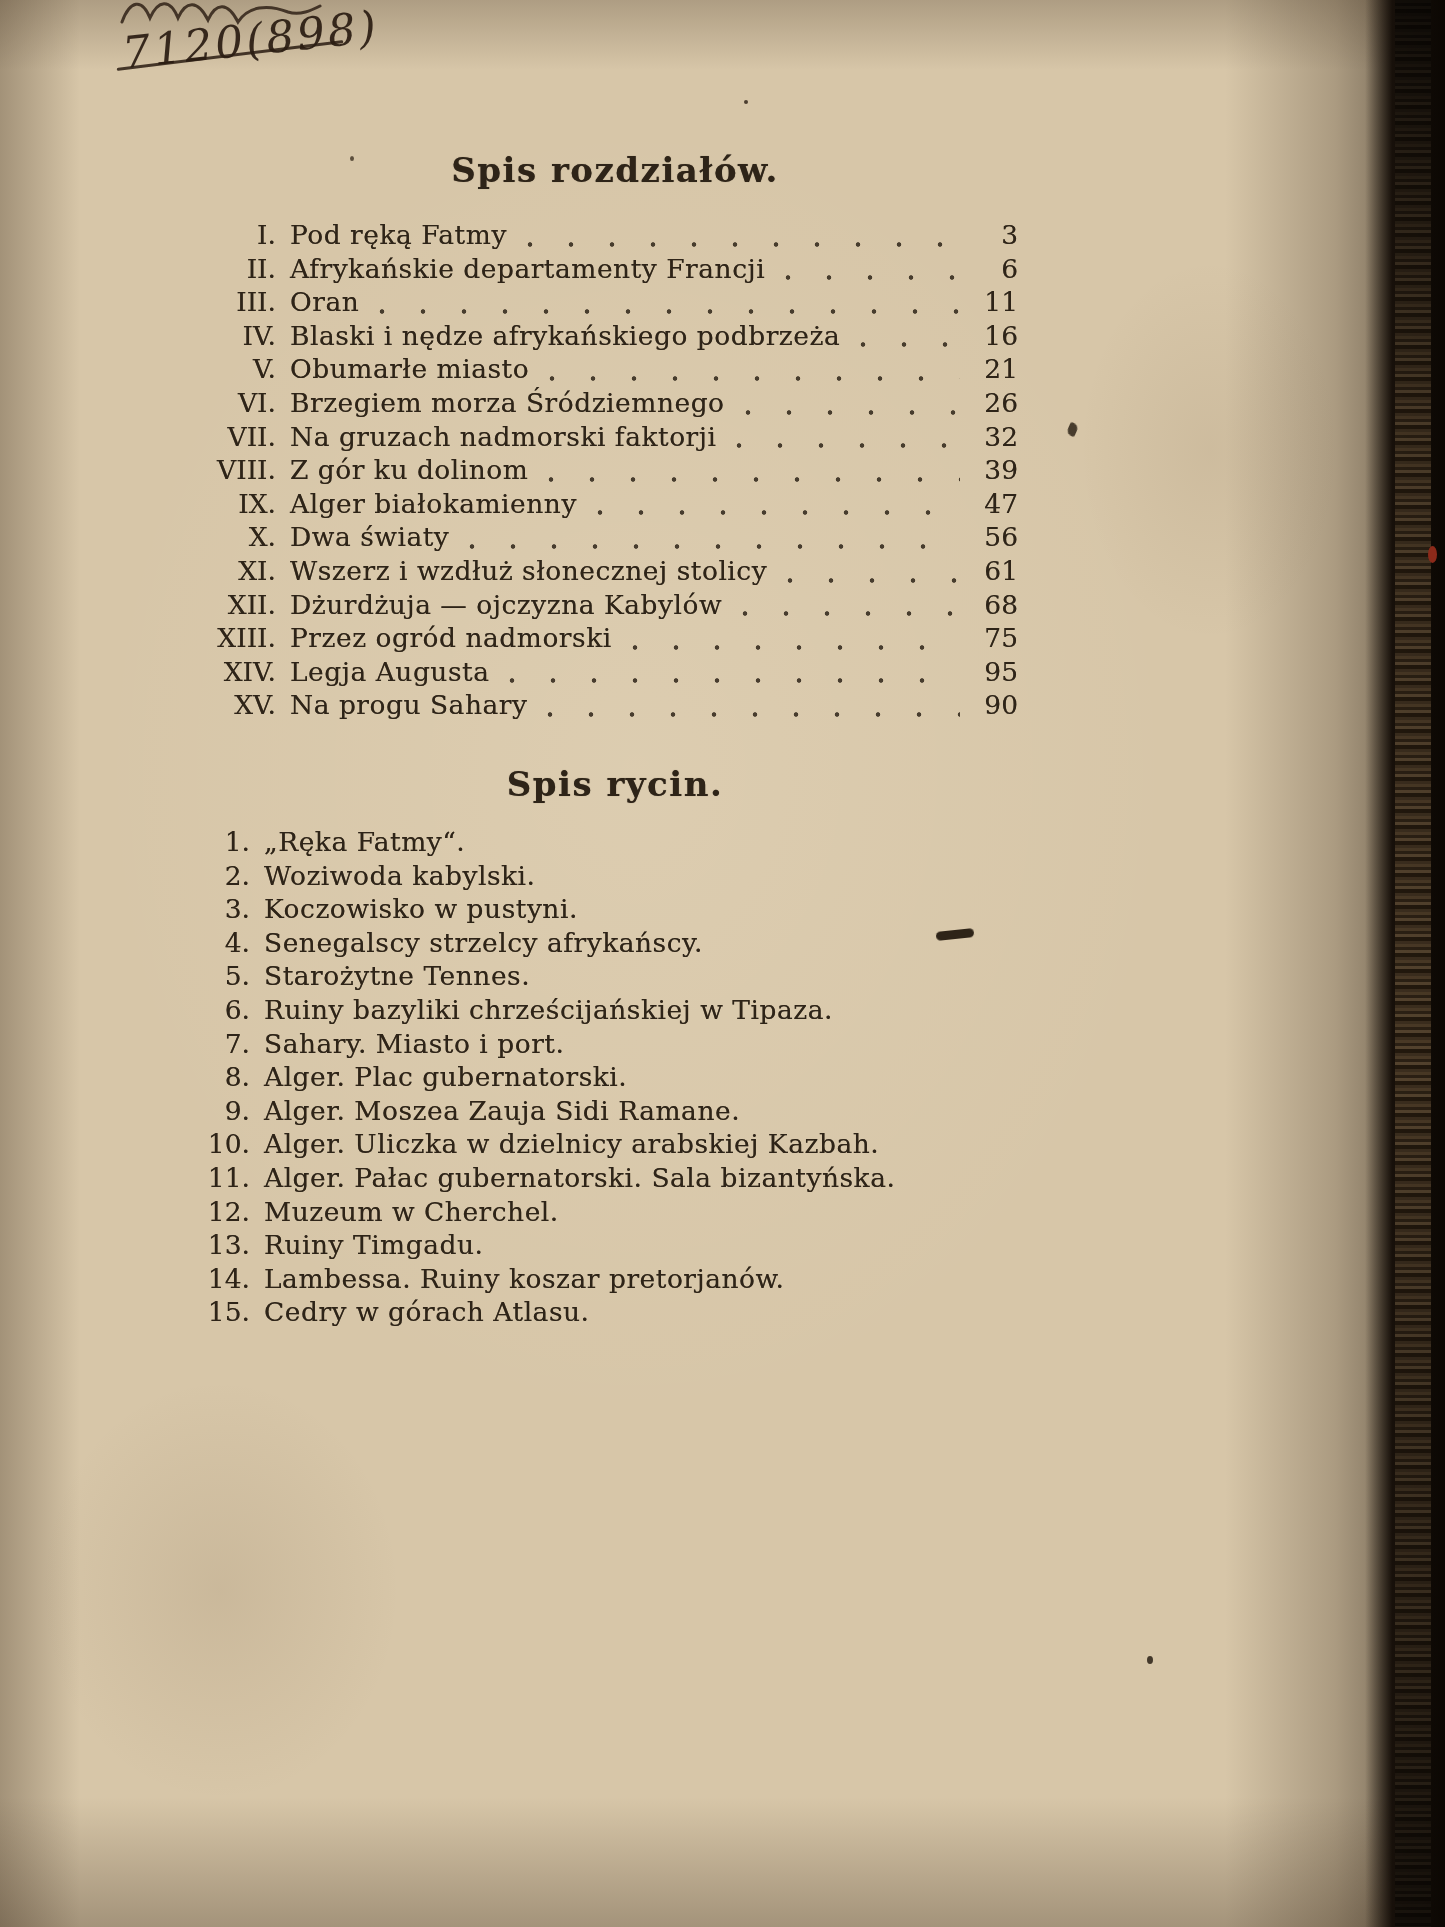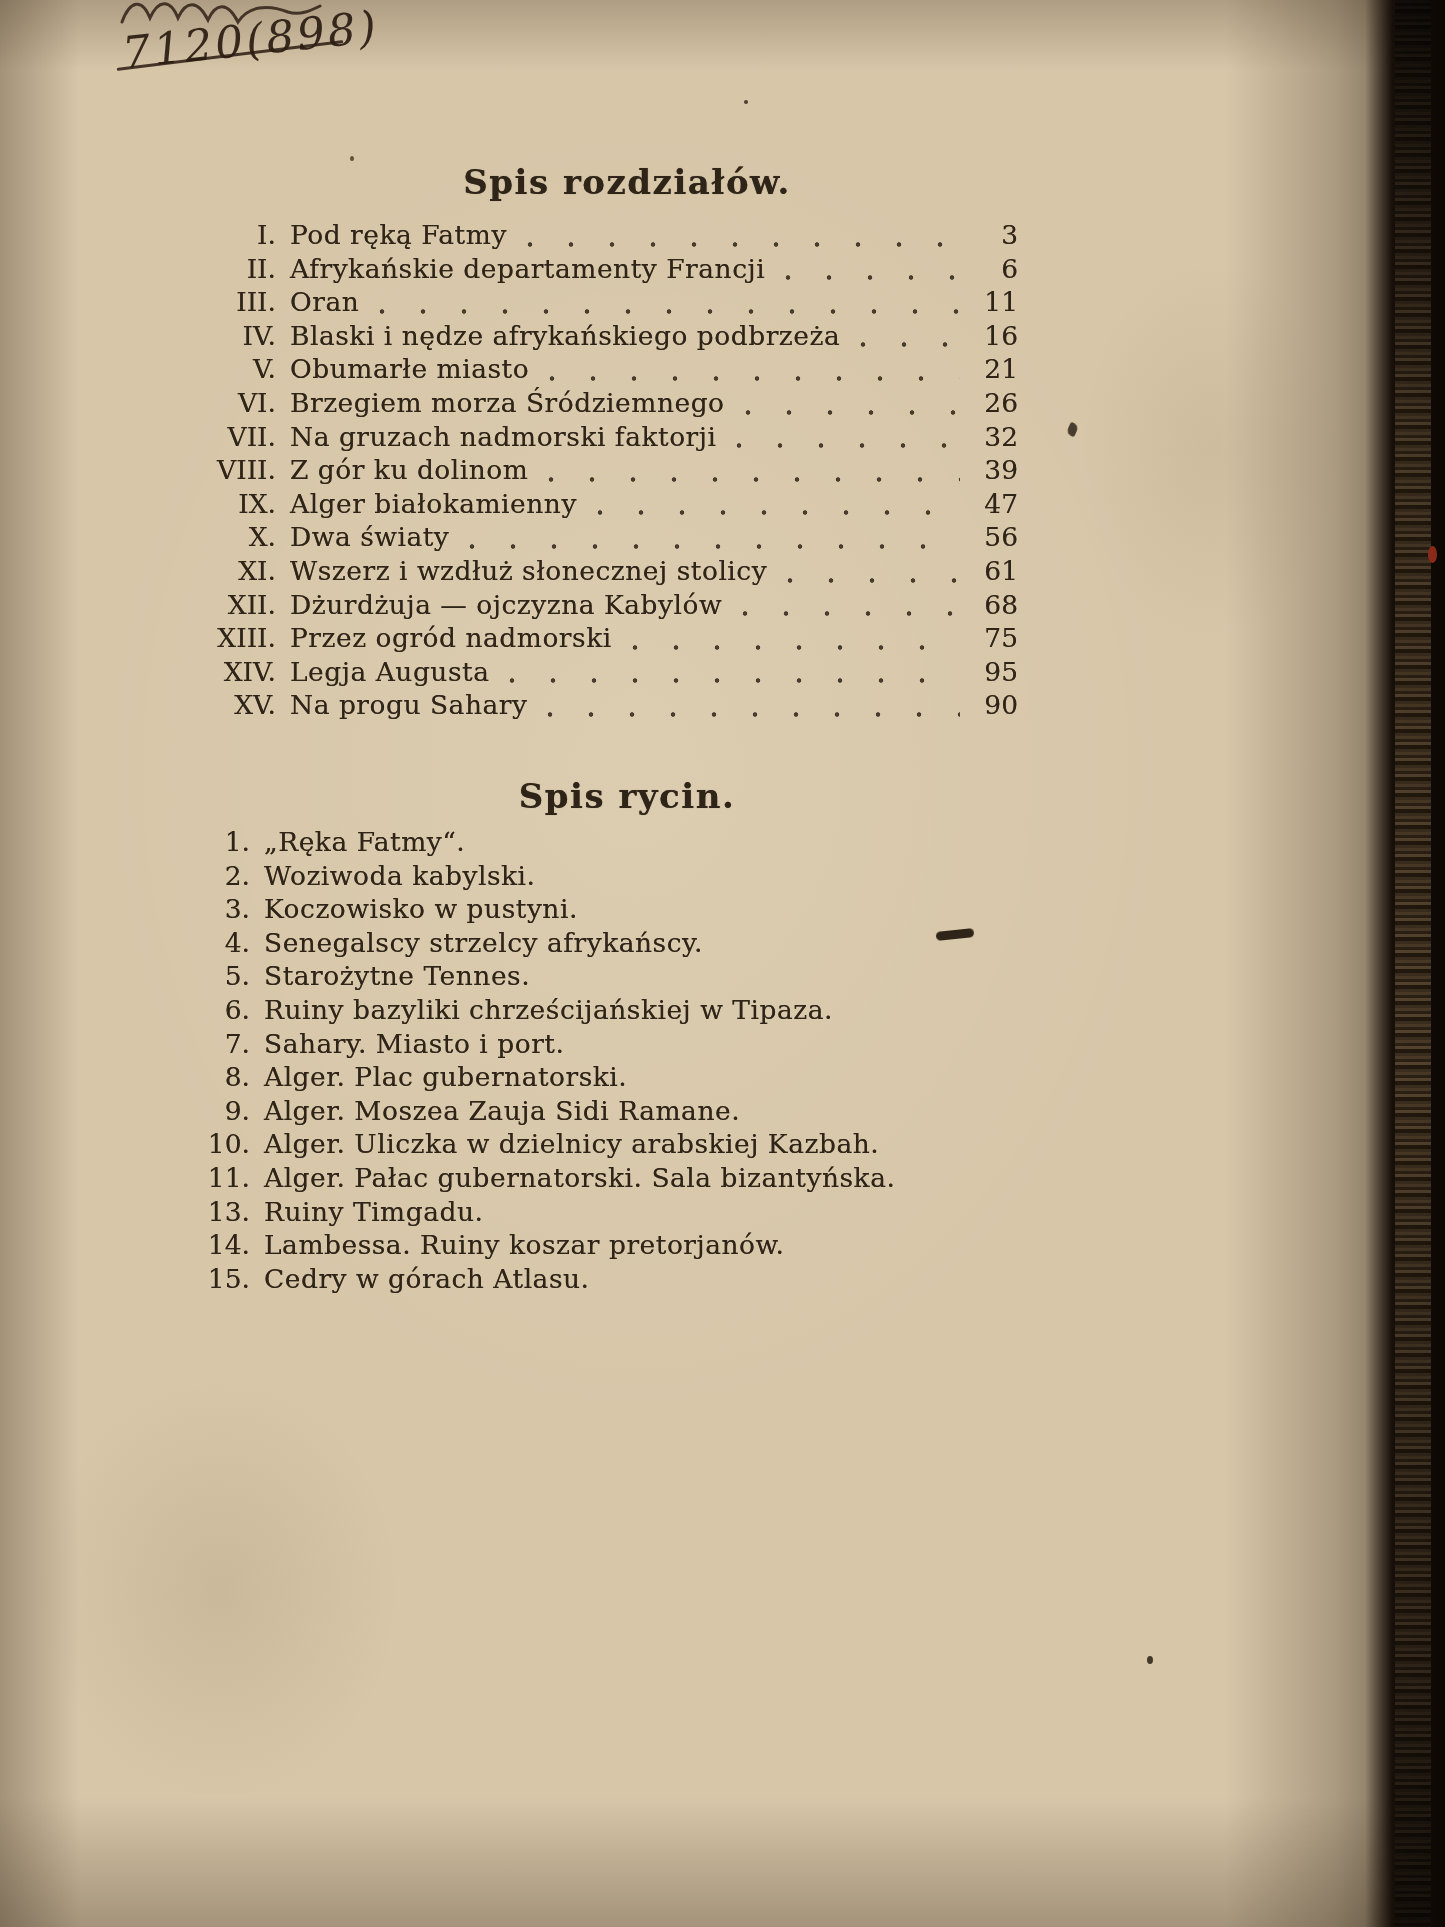--- a/index.html
+++ b/index.html
@@ -71,21 +71,21 @@
     background: var(--handwriting, #2a1c12);
     transform: rotate(-7deg);
     border-radius: 2px;
     opacity: .85;
   }
   
   .section-title {
     position: absolute;
     left: 0;
     width: 1230px;
-    margin: 12px;
+    margin: 0;
     text-align: center;
     font-weight: bold;
     font-size: 34px;
     letter-spacing: 1.5px;
     text-shadow: 0 0 .7px rgba(46,36,24,.65);
   }
   .chapters-title { top: 150px; }
   .figures-title  { top: 764px; }
   
   .list { position: absolute; }
@@ -302,20 +302,24 @@
         </div>
         <div class="row figure-row">
           <span class="num">10.</span>
           <span class="ttl">Alger. Uliczka w dzielnicy arabskiej Kazbah.</span>
         </div>
         <div class="row figure-row">
           <span class="num">11.</span>
           <span class="ttl">Alger. Pałac gubernatorski. Sala bizantyńska.</span>
         </div>
         <div class="row figure-row">
+          <span class="num">12.</span>
+          <span class="ttl">Muzeum w Cherchel.</span>
+        </div>
+        <div class="row figure-row">
           <span class="num">13.</span>
           <span class="ttl">Ruiny Timgadu.</span>
         </div>
         <div class="row figure-row">
           <span class="num">14.</span>
           <span class="ttl">Lambessa. Ruiny koszar pretorjanów.</span>
         </div>
         <div class="row figure-row">
           <span class="num">15.</span>
           <span class="ttl">Cedry w górach Atlasu.</span>

